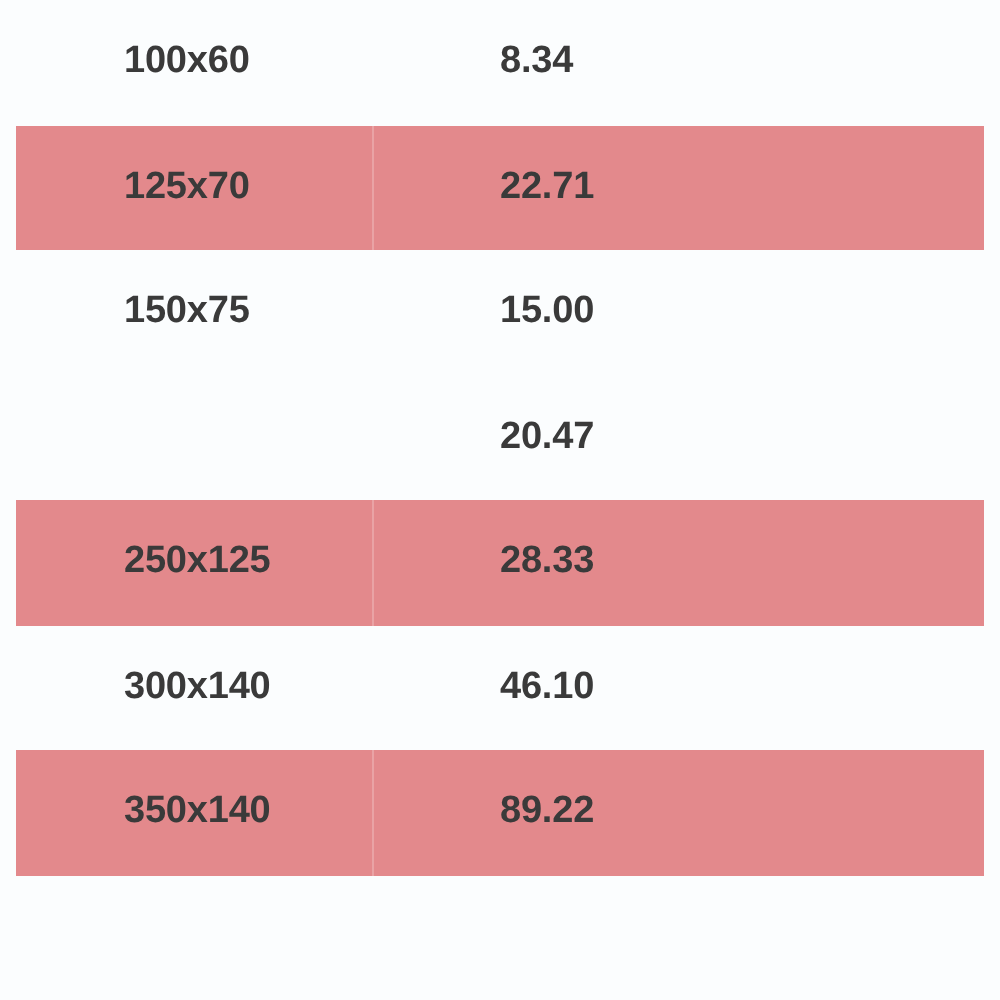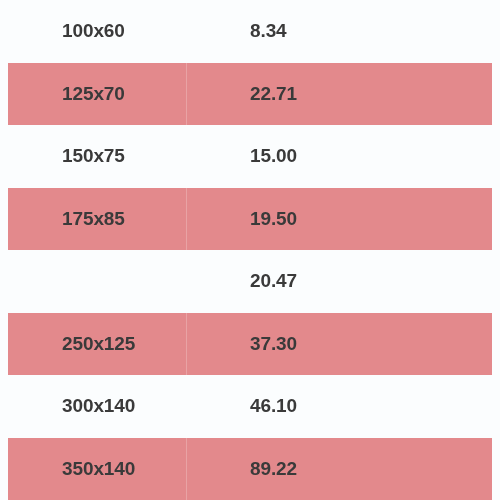--- a/index.html
+++ b/index.html
@@ -89,35 +89,29 @@
         <span class="cell-label">125x70</span>
         <span class="cell-value">22.71</span>
       </div>
     </div>
     <div class="table-row">
       <div class="row-inner">
         <span class="cell-label">150x75</span>
         <span class="cell-value">15.00</span>
       </div>
     </div>
-    <div class="table-row striped">
-      <div class="row-inner">
-        <span class="cell-label">175x85</span>
-        <span class="cell-value">19.50</span>
-      </div>
-    </div>
     <div class="table-row">
       <div class="row-inner">
         <span class="cell-value">20.47</span>
       </div>
     </div>
     <div class="table-row striped">
       <div class="row-inner">
         <span class="cell-label">250x125</span>
-        <span class="cell-value">37.30</span>
+        <span class="cell-value">28.33</span>
       </div>
     </div>
     <div class="table-row">
       <div class="row-inner">
         <span class="cell-label">300x140</span>
         <span class="cell-value">46.10</span>
       </div>
     </div>
     <div class="table-row striped">
       <div class="row-inner">

